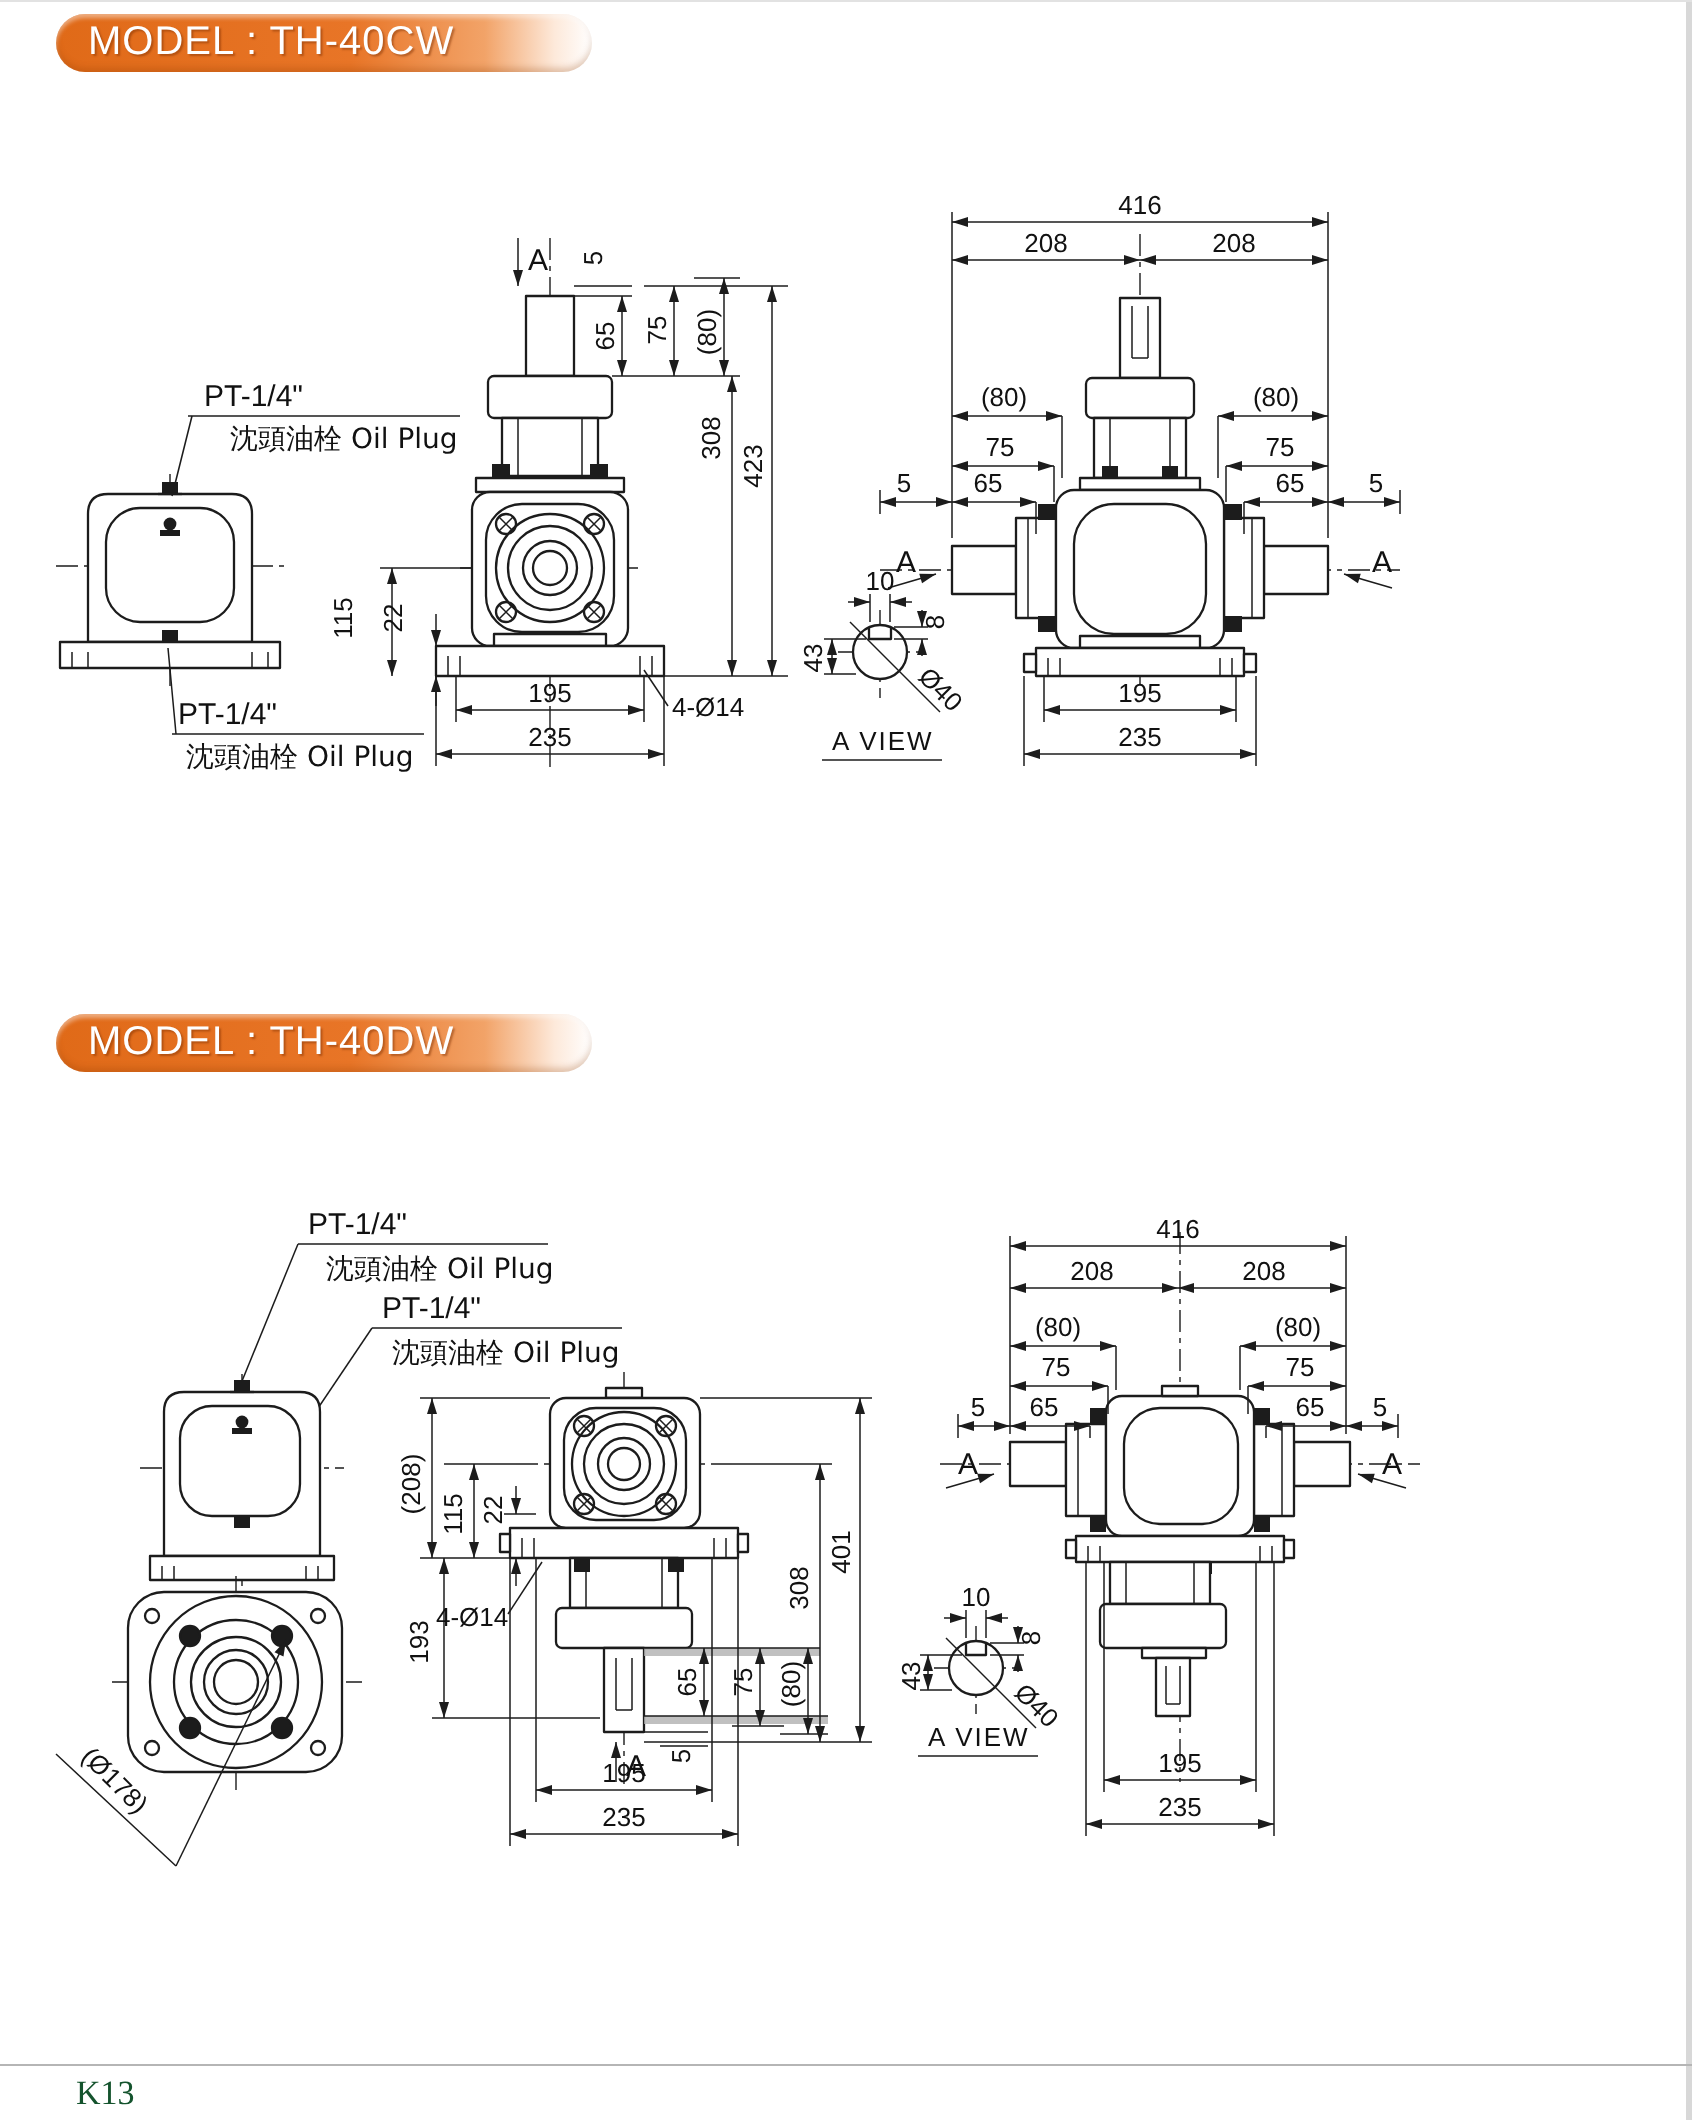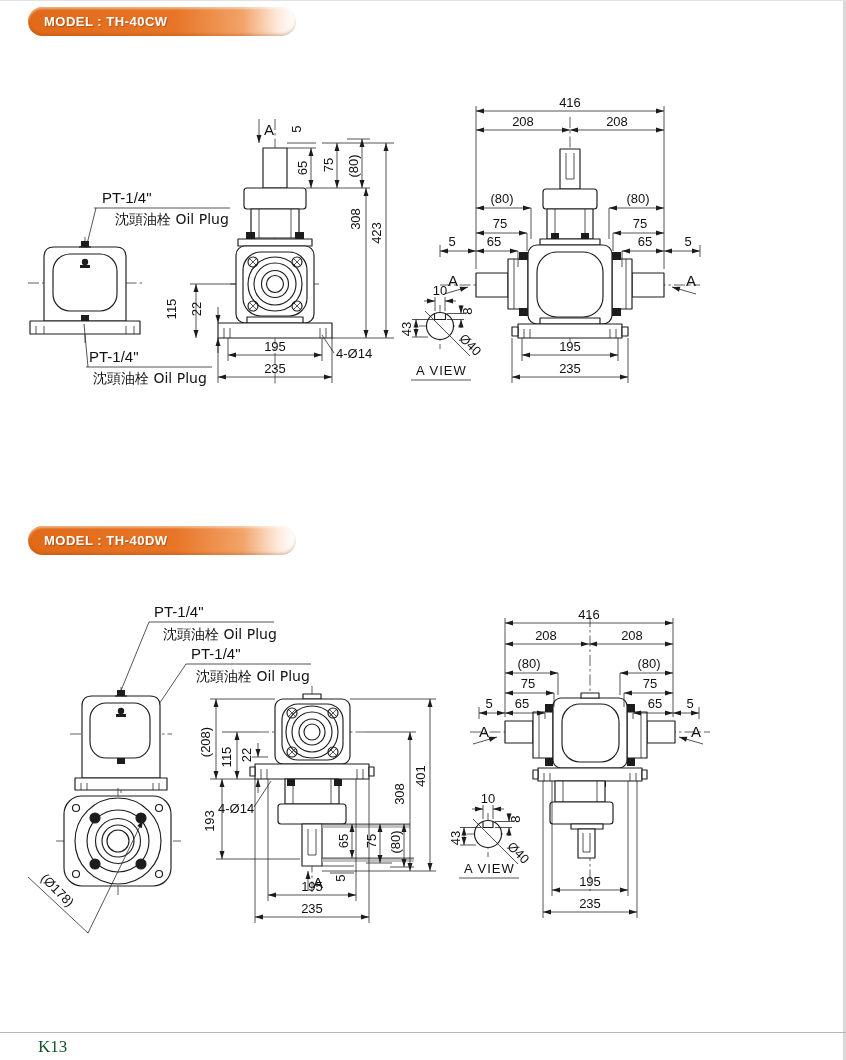--- a/index.html
+++ b/index.html
@@ -2,23 +2,23 @@
 <html><head>
 <meta charset="utf-8">
 <style>
   html,body{margin:0;padding:0;background:#fff;}
   .page{position:relative;width:846px;height:1060px;background:#fff;overflow:hidden;
         font-family:"Liberation Sans",sans-serif;border-top:1px solid #e2e2e2;}
   .edge-right{position:absolute;top:0;right:0;width:3px;height:100%;background:#d8d8d8;}
   .model-bar{position:absolute;left:28px;height:29px;width:268px;border-radius:15px;
       background:linear-gradient(90deg,#e06a18 0%,#e87527 55%,#f2a368 80%,#fde9da 93%,#ffffff 100%);
       box-shadow:inset 0 2px 2px rgba(255,255,255,.45), inset 0 -2px 3px rgba(140,60,0,.25);
-      color:#fff;font-weight:bold;font-size:13px;line-height:29px;padding-left:16px;box-sizing:border-box;
+      color:#fff;font-weight:normal;font-size:20px;line-height:29px;padding-left:16px;box-sizing:border-box;
       text-shadow:1px 1px 1px rgba(120,45,0,.45);letter-spacing:.5px;}
-  .bar1{top:6px;} .bar2{top:506px;margin-top:19px;}
+  .bar1{top:6px;} .bar2{top:506px;}
   svg{position:absolute;left:0;}
   .ln{stroke:#1c1c1c;fill:none;stroke-width:1.15;stroke-linejoin:round;}
   .lw{stroke:#1c1c1c;fill:#fff;stroke-width:1.15;stroke-linejoin:round;}
   .tn{stroke:#1c1c1c;fill:none;stroke-width:0.75;}
   .cl{stroke:#1c1c1c;fill:none;stroke-width:0.7;stroke-dasharray:11 3 2.5 3;}
   .fb{fill:#1c1c1c;stroke:none;}
   .gray{fill:#b0b0b0;opacity:.8;}
   text{fill:#111;}
   .d{font-size:13px;font-family:"Liberation Sans",sans-serif;}
   .lb{font-size:15px;font-family:"Liberation Sans",sans-serif;}

